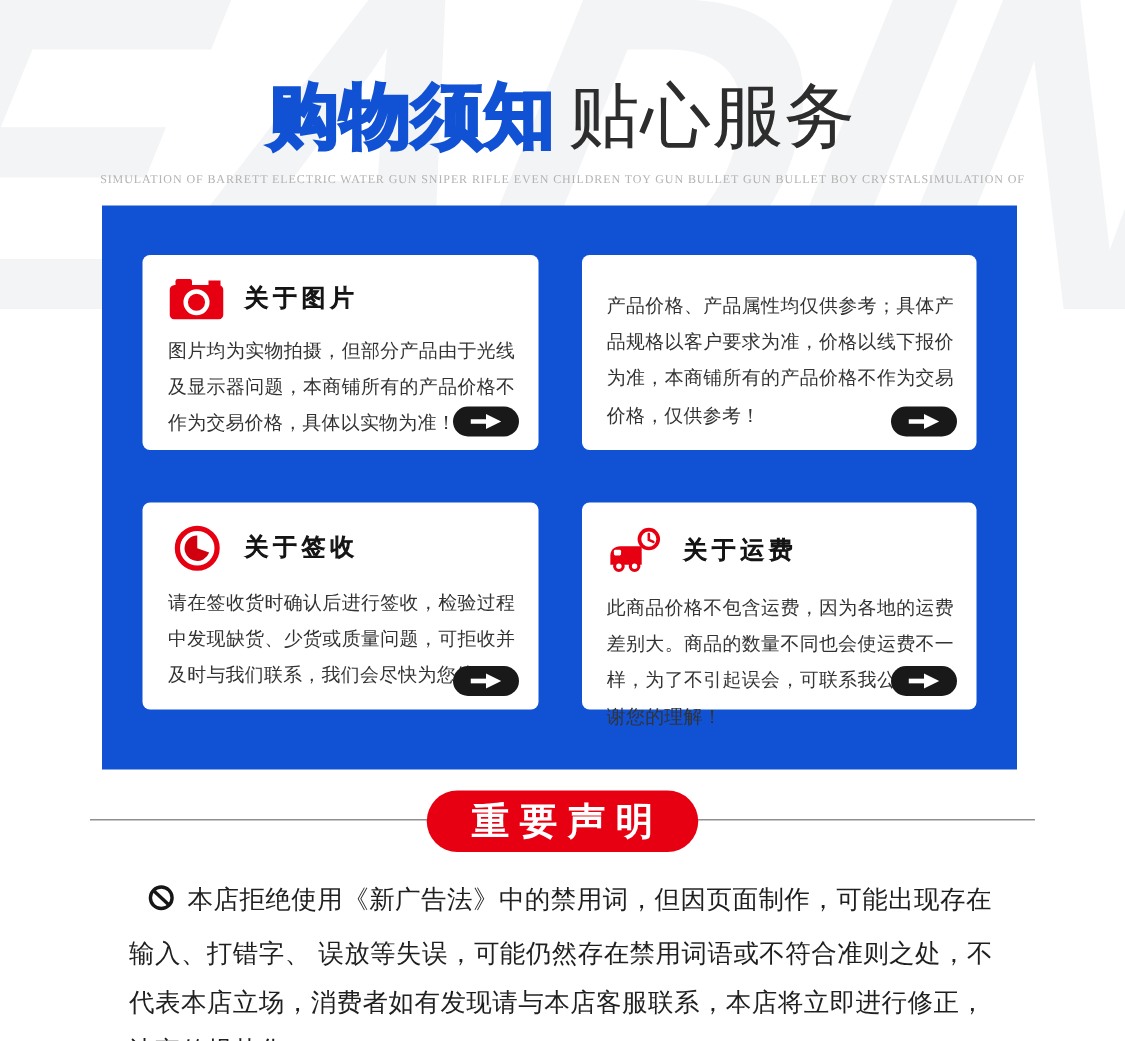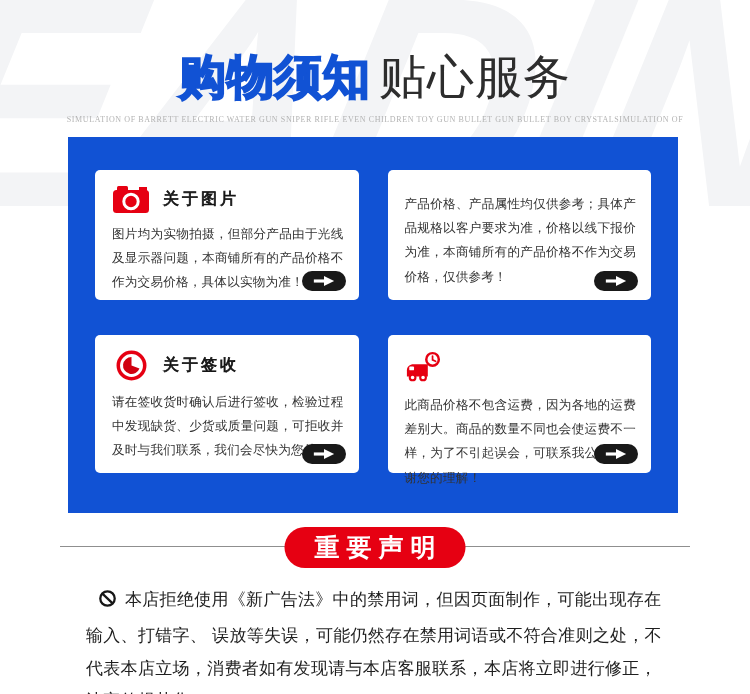--- a/index.html
+++ b/index.html
@@ -136,20 +136,21 @@
         <span class="icon">
           <svg width="40" height="34" viewBox="0 0 40 34">
             <circle cx="29" cy="9" r="6.6" fill="#fff" stroke="#e60012" stroke-width="2.6"></circle>
             <path d="M29 5.5 V9.5 L32.2 11" stroke="#e60012" stroke-width="1.8" fill="none" stroke-linecap="round"></path>
             <path d="M24 14 V27 H2 V20.5 C2 16.5 5 14 9 14 Z" fill="#e60012"></path>
             <rect x="4.5" y="16.5" width="5" height="4" rx="1" fill="#fff"></rect>
             <circle cx="8" cy="28" r="3" fill="#fff" stroke="#e60012" stroke-width="2.2"></circle>
             <circle cx="19" cy="28" r="3" fill="#fff" stroke="#e60012" stroke-width="2.2"></circle>
           </svg>
         </span>
+        <span class="card-title">关于运费</span>
       </div>
       <p class="card-body">此商品价格不包含运费，因为各地的运费差别大。商品的数量不同也会使运费不一样，为了不引起误会，可联系我公司，感谢您的理解！</p>
       <span class="arrow-btn">
         <svg width="24" height="12" viewBox="0 0 26 12">
           <path d="M2 6 H15" stroke="#fff" stroke-width="3.4"></path>
           <path d="M13 0.5 L24 6 L13 11.5 Z" fill="#fff"></path>
         </svg>
       </span>
     </div>
 

